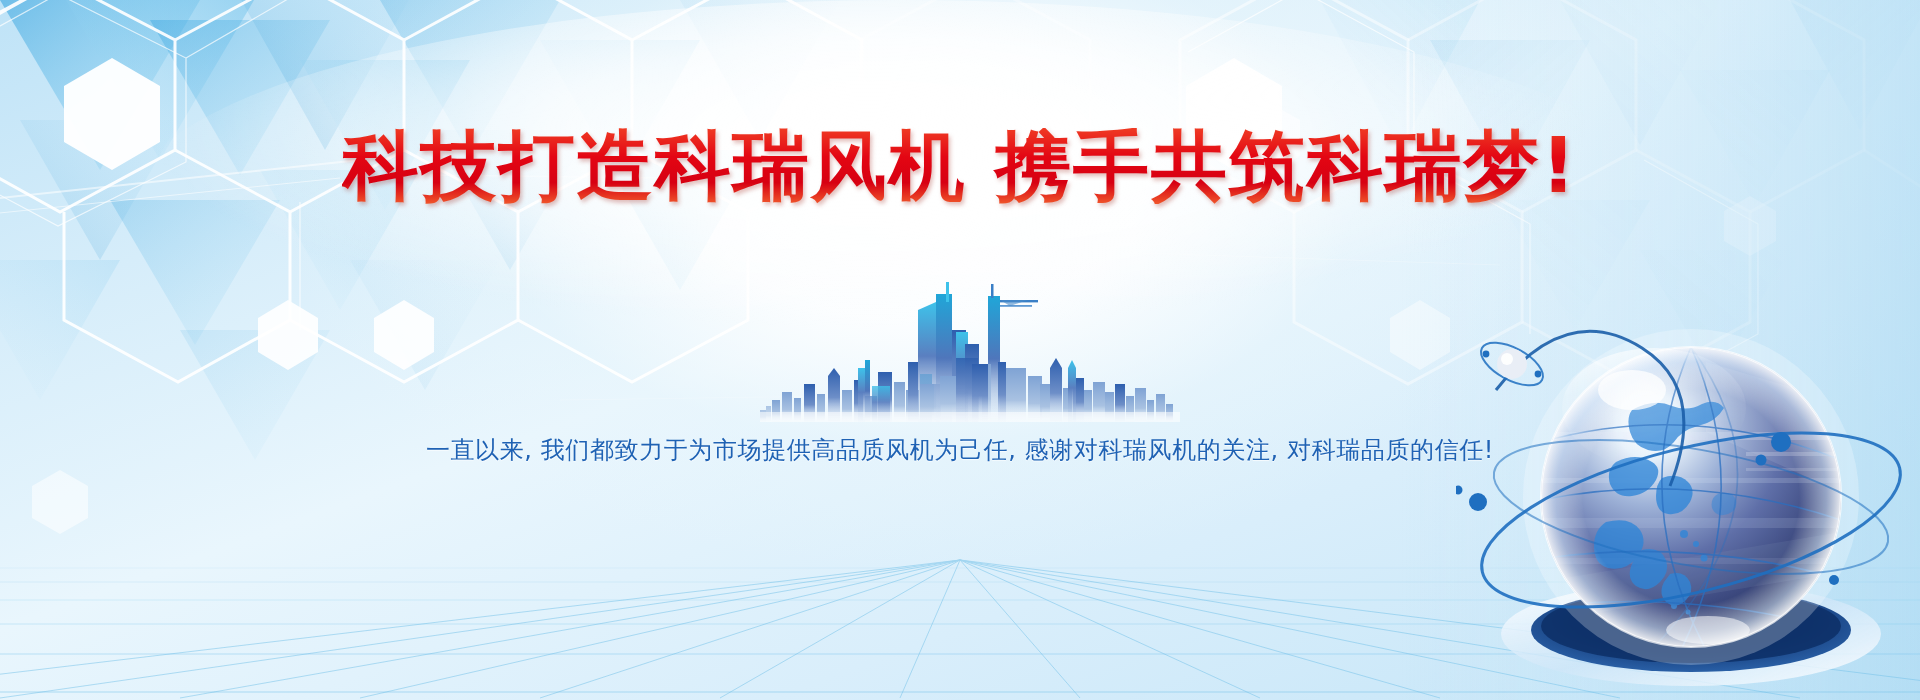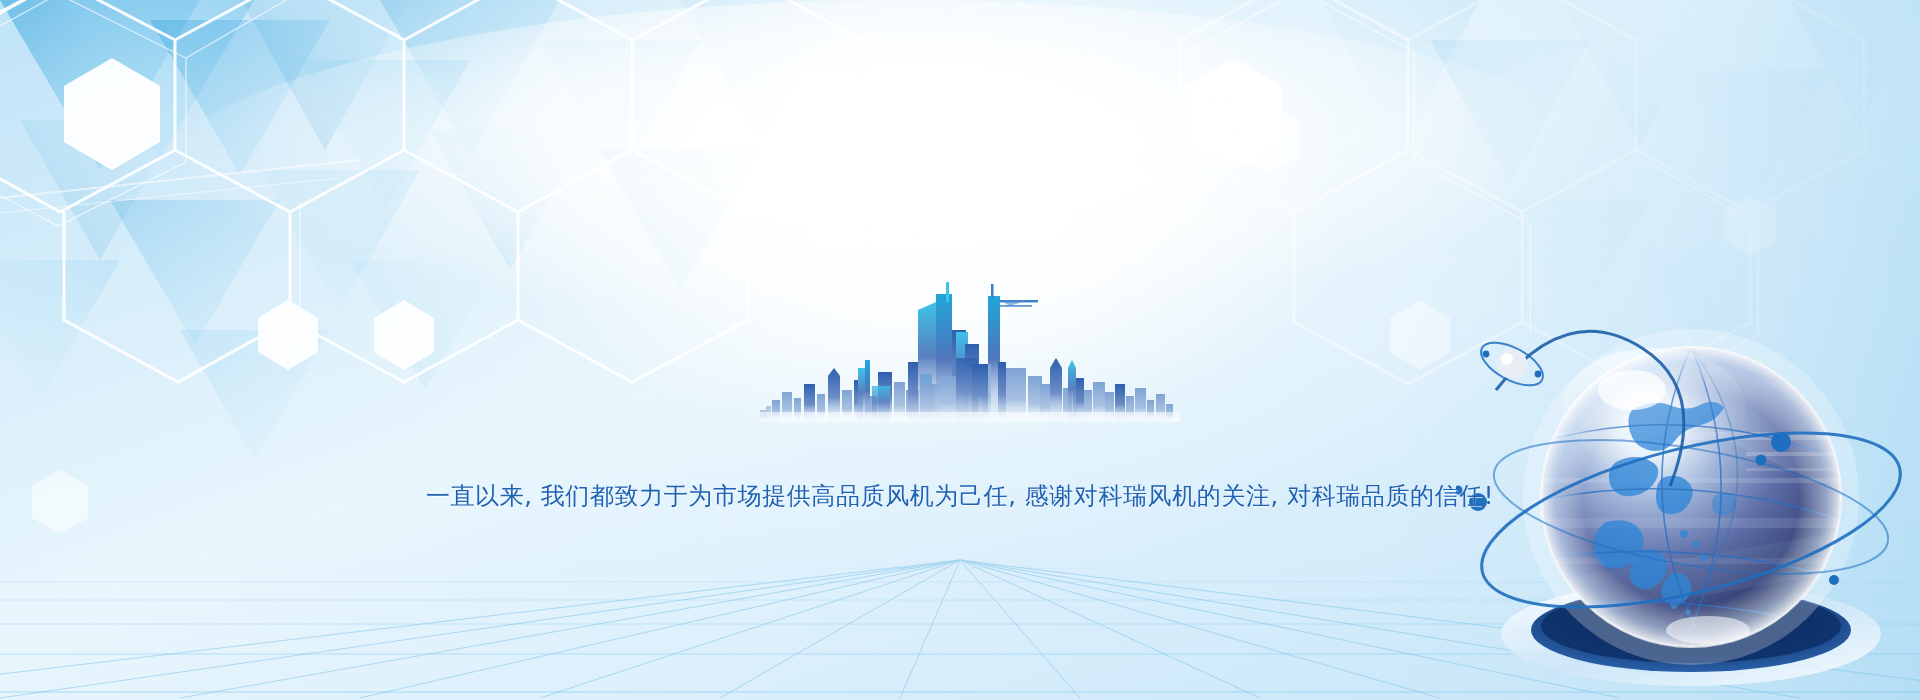--- a/index.html
+++ b/index.html
@@ -41,21 +41,20 @@
     filter:drop-shadow(2px 3px 2px rgba(150,20,10,0.28));
     white-space:nowrap;
   }
 
   
   #sub-wrap {
     position:absolute;
     left:0; right:0; top:434px;
     text-align:center;
     z-index:40;
-    margin-top:46px;
   }
   #subtitle-cn {
     font-family:"DejaVu Sans","Liberation Sans",sans-serif;
     font-size:24px;
     font-weight:500;
     color:#1f62b4;
     letter-spacing:0.6px;
     white-space:nowrap;
     text-shadow:0 1px 1px rgba(255,255,255,0.8);
   }
@@ -217,20 +216,23 @@
         <path d="M0 128 L1920 128" stroke-width="0.6" opacity="0.16"></path>
         <path d="M0 142 L1920 142" stroke-width="0.7" opacity="0.22"></path>
         <path d="M0 160 L1920 160" stroke-width="0.7" opacity="0.3"></path>
         <path d="M0 184 L1920 184" stroke-width="0.8" opacity="0.38"></path>
         <path d="M0 214 L1920 214" stroke-width="0.9" opacity="0.46"></path>
         <path d="M0 252 L1920 252" stroke-width="1" opacity="0.5"></path>
       </g>
     </svg>
   </div>
 
+  <div id="headline-wrap">
+    <h1 id="headline">科技打造科瑞风机 携手共筑科瑞梦!</h1>
+  </div>
 
   <div id="skyline">
     <svg class="svg-full" viewBox="0 0 420 150" preserveAspectRatio="xMidYMax meet" aria-hidden="true">
       <defs>
         <linearGradient id="bldA" x1="0" y1="0" x2="0" y2="1">
           <stop offset="0%" stop-color="#3ec2ea"></stop>
           <stop offset="45%" stop-color="#5a7fc0"></stop>
           <stop offset="100%" stop-color="#cfe0f2" stop-opacity="0.25"></stop>
         </linearGradient>
         <linearGradient id="bldB" x1="0" y1="0" x2="0" y2="1">

